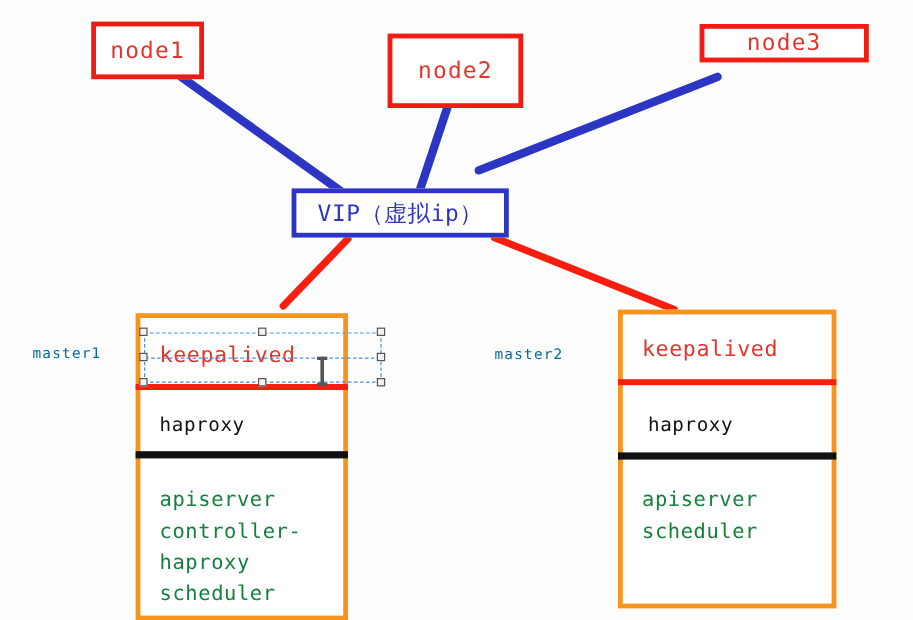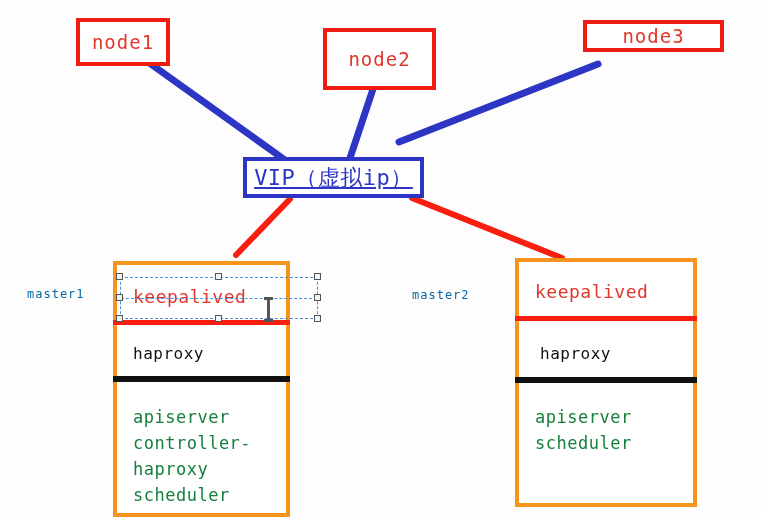--- a/index.html
+++ b/index.html
@@ -42,25 +42,24 @@
     height: 41px;
     border: 4px solid #2d35c4;
     background: #ffffff;
     box-sizing: border-box;
     display: flex;
     align-items: center;
     justify-content: center;
   }
   #vip-label {
     color: #2d35c4;
-    font-size: 22px;
-    letter-spacing: 0.5px;
-    white-space: nowrap;
-    font-family: "DejaVu Sans Mono", "Liberation Mono", monospace;
-    text-decoration: underline;
+    font-size: 19px;
+    letter-spacing: 0.5px;
+    white-space: nowrap;
+    font-family: "DejaVu Sans Mono", "Liberation Mono", monospace;
   }
 
   
   #lines {
     position: absolute;
     left: 0; top: 0;
     width: 761px;
     height: 517px;
     pointer-events: none;
   }

